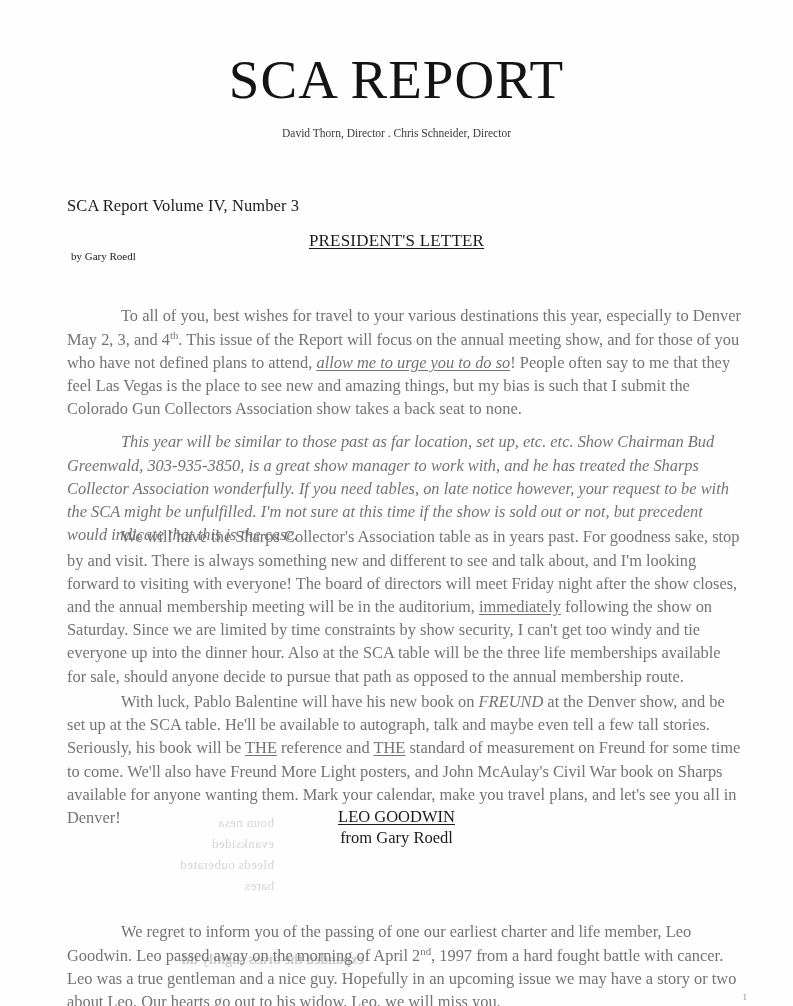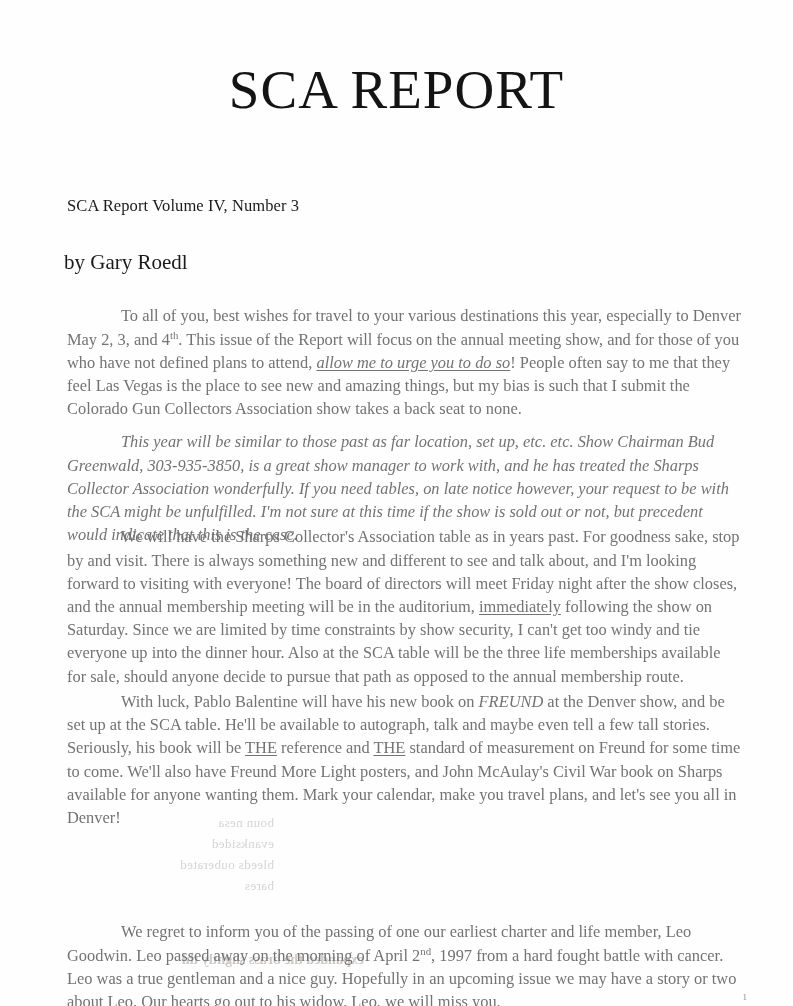--- a/index.html
+++ b/index.html
@@ -58,21 +58,21 @@
   }
 
   
   .masthead-title {
     text-align: center;
     font-family: "Liberation Serif", "DejaVu Serif", serif;
     font-size: 55px;
     line-height: 1;
     letter-spacing: 1px;
     font-weight: 400;
-    margin: 18px;
+    margin: 8px;
     padding-top: 44px;
     color: #141414;
   }
   .masthead-sub {
     text-align: center;
     font-family: "Liberation Serif", "DejaVu Serif", serif;
     font-size: 27.5px;
     line-height: 1;
     letter-spacing: .2px;
     font-weight: 400;
@@ -111,23 +111,23 @@
     color: #1a1a1a;
   }
   .section-head .u {
     text-decoration: underline;
     text-underline-offset: 2px;
   }
   .head-presidents { top: 231px; }
 
   .byline {
     position: absolute;
-    left: 64px;
+    left: 71px;
     top: 250px;
-    font-size: 21px;
+    font-size: 11px;
     color: #1a1a1a;
   }
 
   .leo-block {
     position: absolute;
     left: 0;
     width: 100%;
     top: 806px;
     text-align: center;
     font-size: 16.5px;
@@ -181,33 +181,41 @@
     <span class="b-low">evanksided</span>
     <span class="b-low">bleeds ouberated</span>
     <span class="b-low">bares</span>
   </div>
   <div class="bleed2">expanded the brass slightly thi</div>
 
   <h1 class="masthead-title">SCA REPORT</h1>
 
 
   <div class="officers">
+    <span>David Thorn, Director . Chris Schneider, Director</span>
   </div>
 
   <div class="volume-line">SCA Report  Volume IV,  Number 3</div>
 
+  <div class="section-head head-presidents">
+    <span class="u">PRESIDENT'S LETTER</span>
+  </div>
 
   <div class="byline">by Gary Roedl</div>
 
   <p class="para p1"><span class="indent"></span><span>To all of you, best wishes for travel to your various destinations this year, especially to Denver May 2, 3, and 4</span><sup>th</sup><span>. This issue of the Report will focus on the annual meeting show, and for those of you who have not defined plans to attend, </span><span class="iu">allow me to urge you to do so</span><span>! People often say to me that they feel Las Vegas is the place to see new and amazing things, but my bias is such that I submit the Colorado Gun Collectors Association show takes a back seat to none.</span></p>
 
   <p class="para p2"><span class="indent"></span><span>This year will be similar to those past as far location, set up, etc. etc.  Show Chairman Bud Greenwald, 303-935-3850, is a great show manager to work with, and he has treated the Sharps Collector Association wonderfully.  If you need tables, on late notice however, your request to be with the SCA might be unfulfilled.  I'm not sure at this time if the show is sold out or not, but precedent would indicate that this is the case.</span></p>
 
   <p class="para p3"><span class="indent"></span><span>We will have the Sharps Collector's Association table as in years past.  For goodness sake, stop by and visit.  There is always something new and different to see and talk about, and I'm looking forward to visiting with everyone!  The board of directors will meet Friday night after the show closes, and the annual membership meeting will be in the auditorium, </span><span class="u">immediately</span><span> following the show on Saturday.  Since we are limited by time constraints by show security, I can't get too windy and tie everyone up into the dinner hour.  Also at the SCA table will be the three life memberships available for sale, should anyone decide to pursue that path as opposed to the annual membership route.</span></p>
 
   <p class="para p4"><span class="indent"></span><span>With luck, Pablo Balentine will have his new book on </span><span class="it">FREUND</span><span> at the Denver show, and be set up at the SCA table.  He'll be available to autograph, talk and maybe even tell a few tall stories.  Seriously, his book will be </span><span class="u">THE</span><span> reference and </span><span class="u">THE</span><span> standard of measurement on Freund for some time to come.  We'll also have Freund More Light posters, and John McAulay's Civil War book on Sharps available for anyone wanting them.  Mark your calendar, make you travel plans, and let's see you all in Denver!</span></p>
 
+  <div class="leo-block">
+    <span class="t1">LEO GOODWIN</span>
+    <span class="t2">from Gary Roedl</span>
+  </div>
 
   <p class="para p5"><span class="indent"></span><span>We regret to inform you of the passing of one our earliest charter and life member, Leo Goodwin.  Leo passed away on the morning of April 2</span><sup>nd</sup><span>, 1997 from a hard fought battle with cancer.  Leo was a true gentleman and a nice guy.  Hopefully in an upcoming issue we may have a story or two about Leo.  Our hearts go out to his widow.  Leo, we will miss you.</span></p>
 
   <div class="page-number">1</div>
 
 </div>
 
 </body></html>

